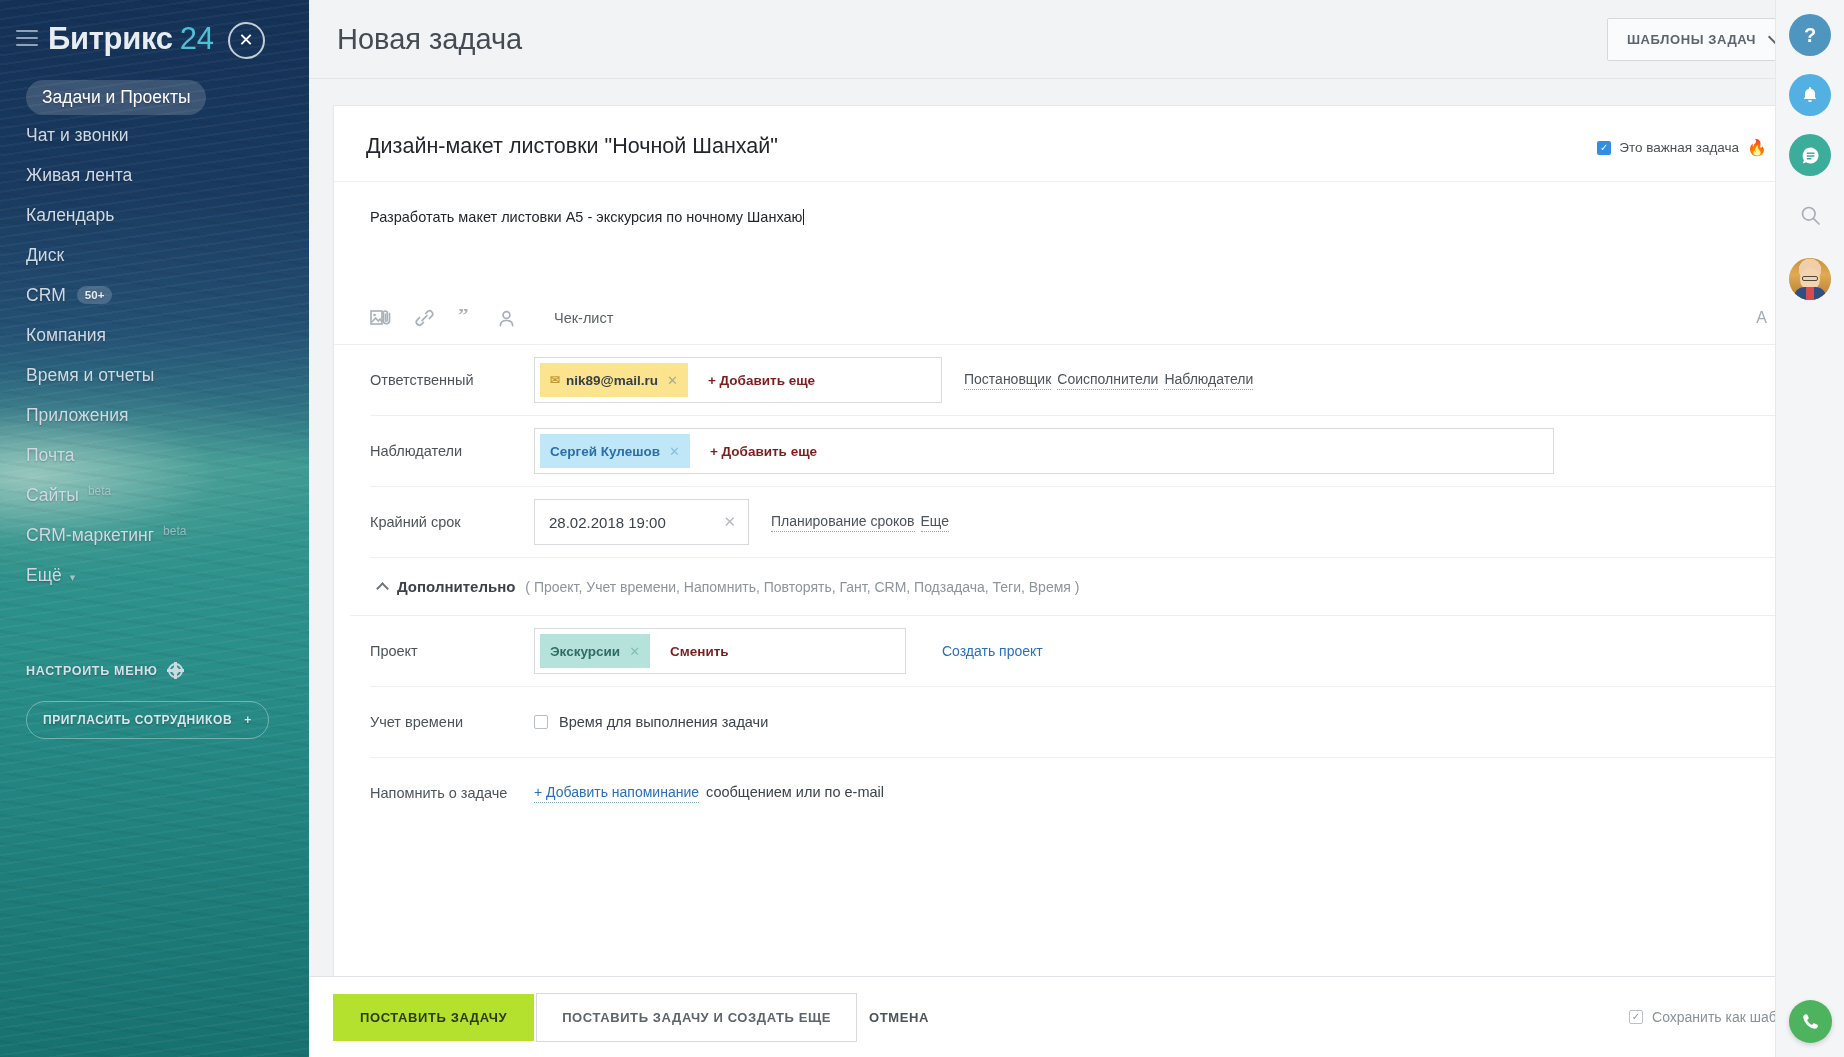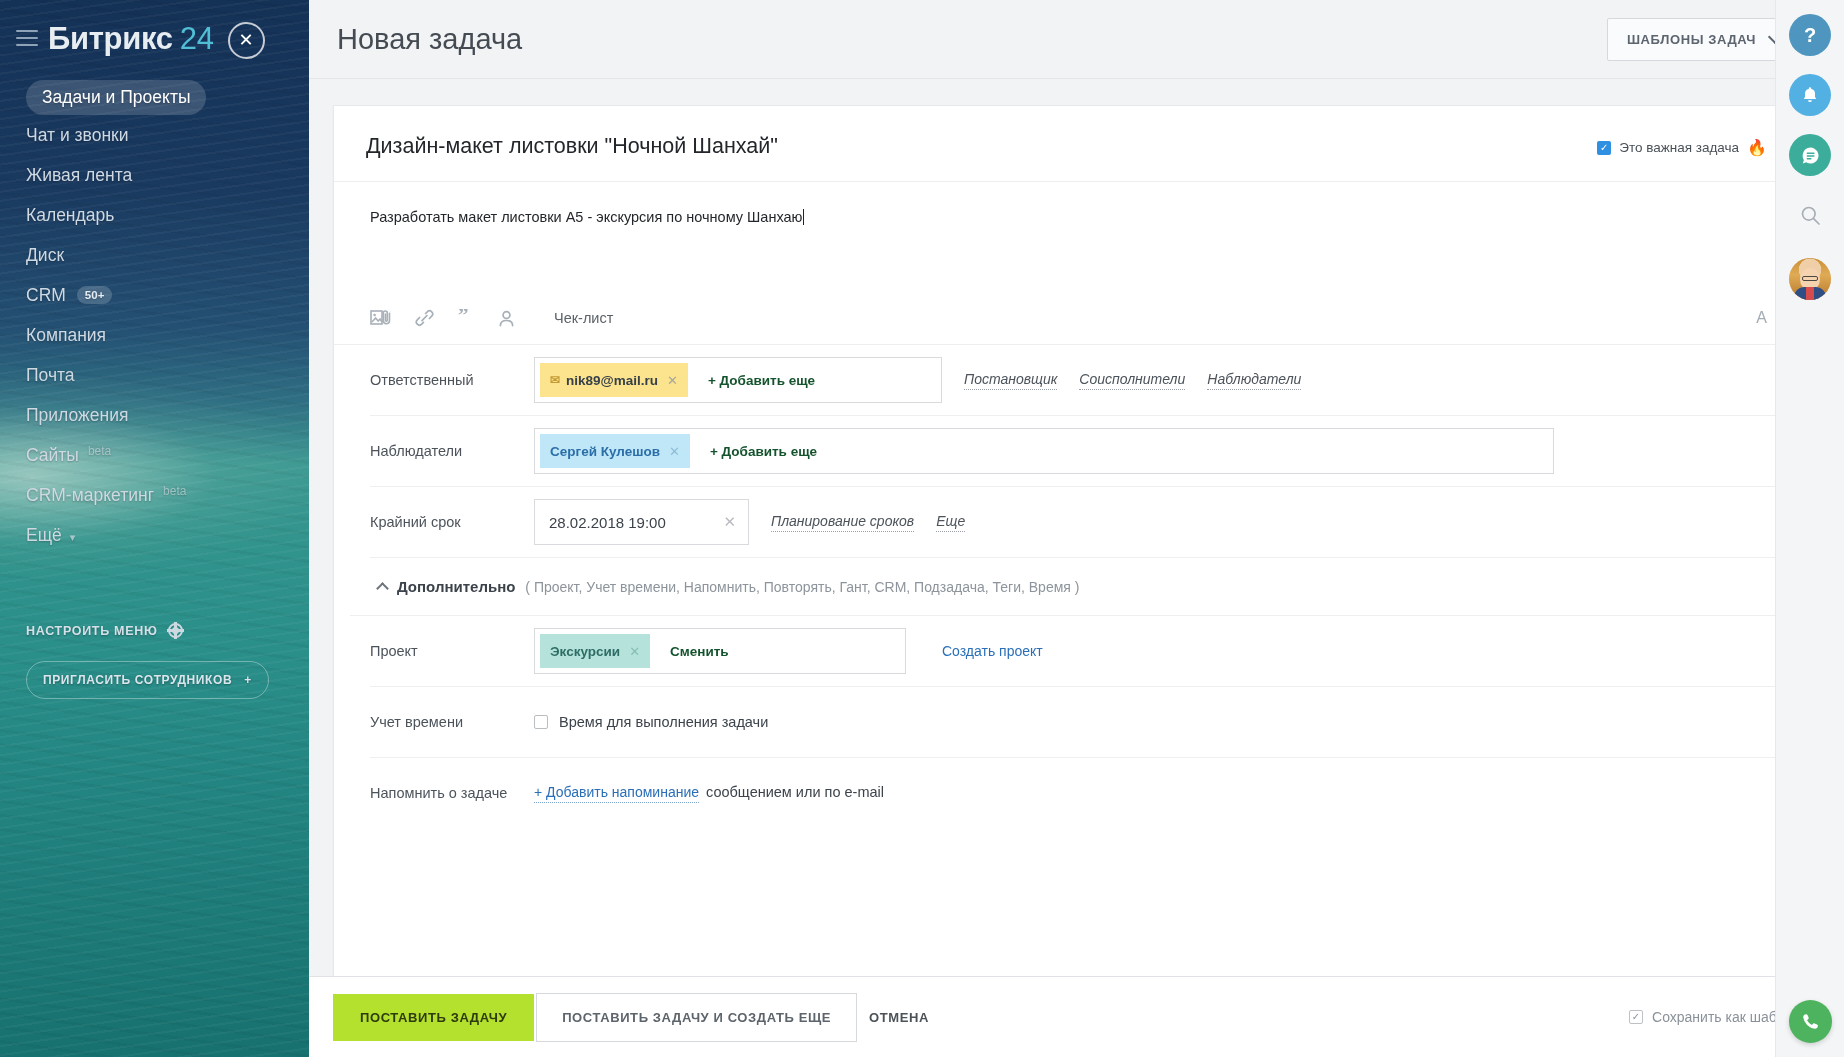--- a/index.html
+++ b/index.html
@@ -185,26 +185,26 @@
     margin: 0 6px 0 5px; font-size: 13.5px; font-weight: 700; white-space: nowrap;
   }
   .tag-yellow { background: #fce38d; color: #37414a; }
   .tag-blue { background: #bfe7f8; color: #2b6ea8; }
   .tag-mint { background: #b5e3dc; color: #2d6d64; }
   .tag-x { color: #a6a89c; font-size: 13px; font-weight: 400; cursor: pointer; margin-left: 3px; }
   .tag-blue .tag-x { color: #8fbdd6; }
   .tag-mint .tag-x { color: #85bdb4; }
   .mail-ico { color: #c29a34; font-size: 12px; }
   .add-more {
-    color: #14532d; font-size: 13.5px; font-weight: 700; padding: 0 14px;
+    color: #7f1d1d; font-size: 13.5px; font-weight: 700; padding: 0 14px;
     cursor: pointer; white-space: nowrap;
   }
   .link-plain { color: #2a6fb8; font-size: 14px; cursor: pointer; white-space: nowrap; }
 
-  .dotted-links { display: flex; gap: 22px; margin-left: 22px; font-style: italic; }
+  .dotted-links { display: flex; gap: 6px; margin-left: 22px; }
   .dotted {
     font-size: 14px; color: #4c535a; border-bottom: 1px dotted #9aa1a8;
     padding-bottom: 2px; cursor: pointer; white-space: nowrap;
   }
   .dotted.blue { color: #2a6fb8; border-bottom-color: #7ea7d4; font-weight: 400; }
 
   .date-field {
     border: 1px solid #d8dadd; background: #fff; height: 46px; width: 215px;
     display: flex; align-items: center; justify-content: space-between;
     padding: 0 12px 0 14px; font-size: 15px; color: #3c434a;
@@ -344,24 +344,27 @@
         <span>Диск</span>
       </div>
       <div class="menu-item">
         <span>CRM</span>
         <span class="badge-50">50+</span>
       </div>
       <div class="menu-item">
         <span>Компания</span>
       </div>
       <div class="menu-item">
+        <span>Время и отчеты</span>
+      </div>
+      <div class="menu-item">
+        <span>Приложения</span>
+      </div>
+      <div class="menu-item">
         <span>Почта</span>
-      </div>
-      <div class="menu-item">
-        <span>Приложения</span>
       </div>
       <div class="menu-item">
         <span>Сайты</span>
         <span class="beta">beta</span>
       </div>
       <div class="menu-item">
         <span>CRM-маркетинг</span>
         <span class="beta">beta</span>
       </div>
       <div class="menu-item">

